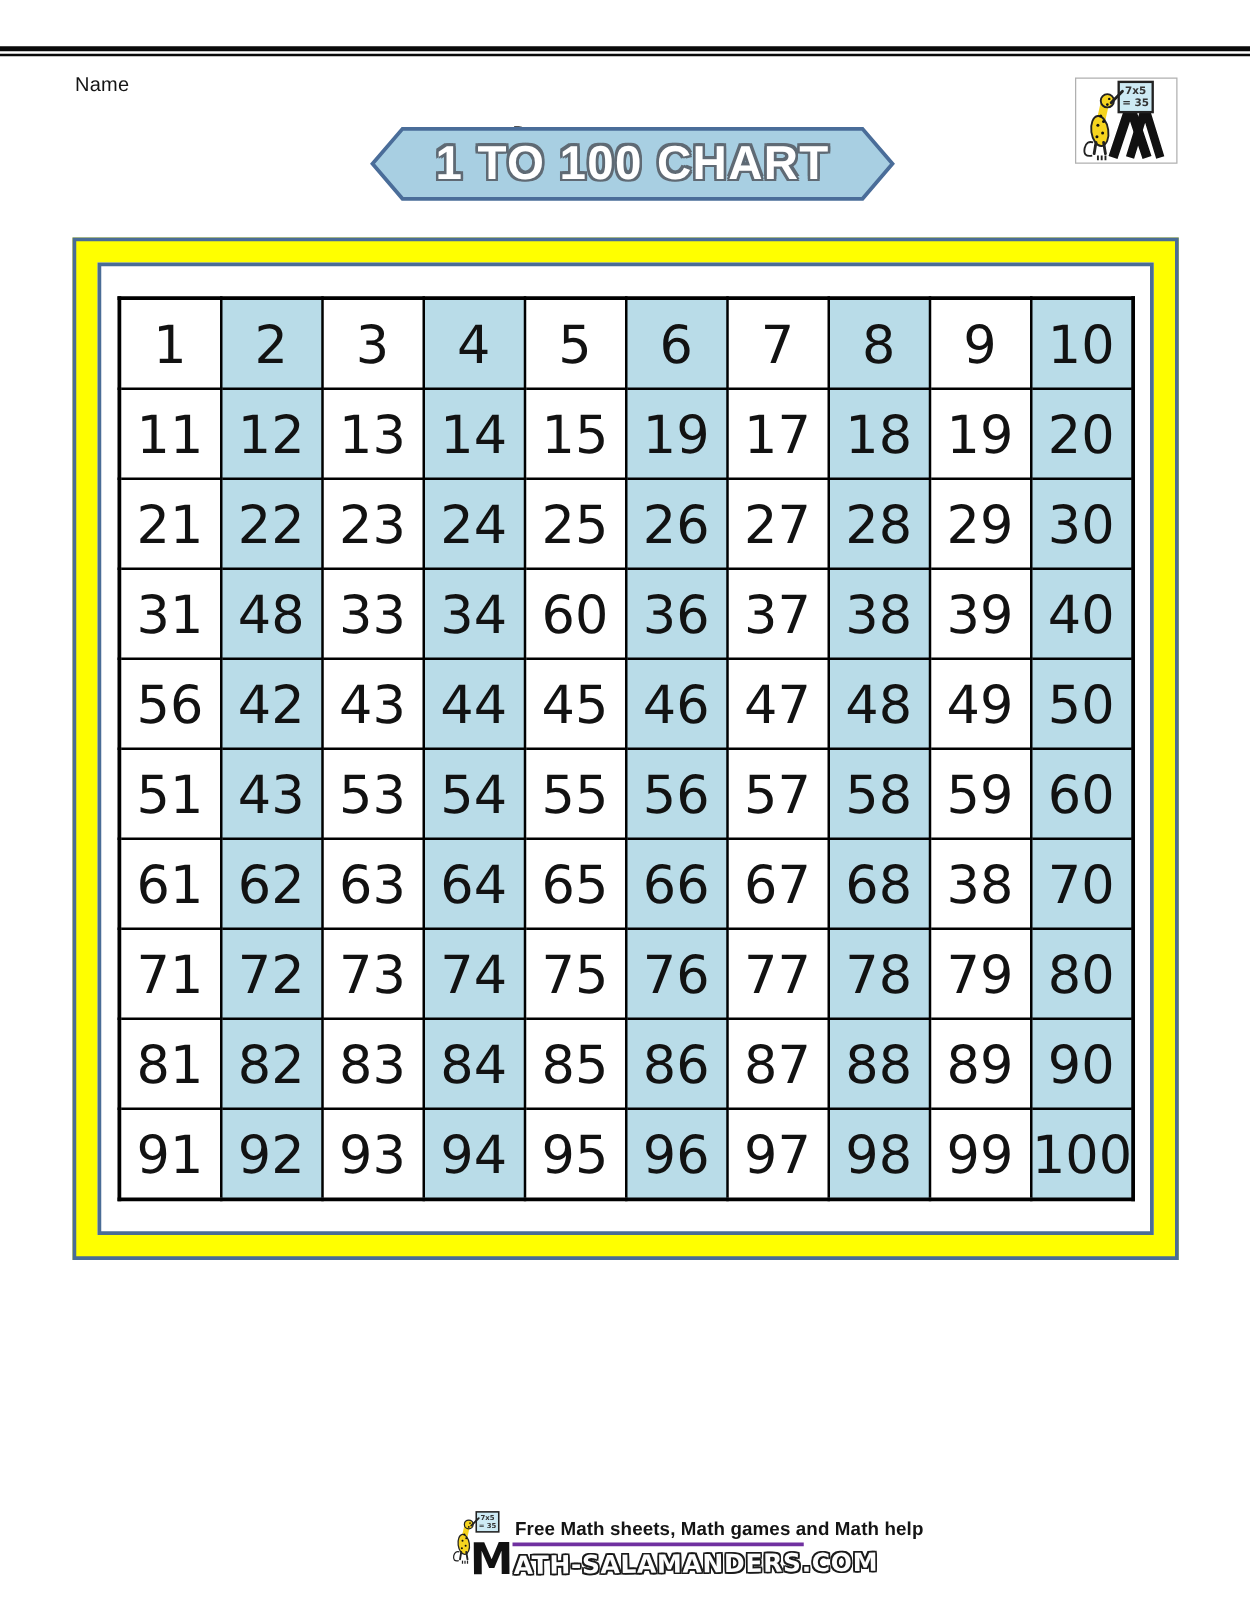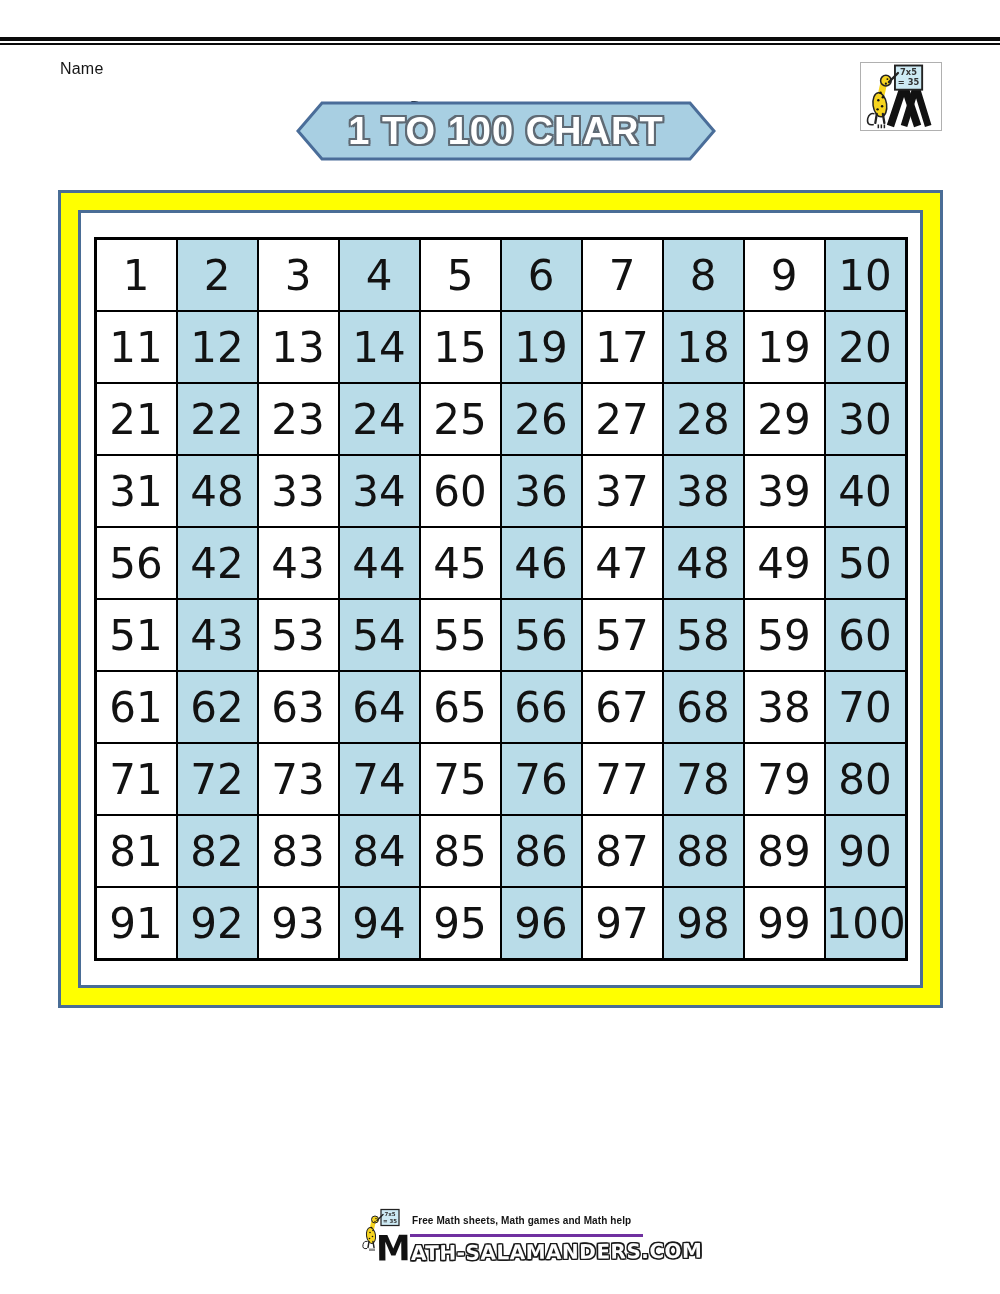--- a/index.html
+++ b/index.html
@@ -63,21 +63,21 @@
     font-family:"DejaVu Sans", sans-serif; font-size:42px; color:#121212;
     background:#ffffff;
   }
   table.number-grid td.alt { background:var(--cell-blue,#b9dce8); }
 
   
   .footer { position:absolute; left:360px; top:1206px; width:320px; height:80px; }
   .footer-logo { position:absolute; left:0; top:2px; }
   .footer-tagline {
     position:absolute; left:52px; top:9px; white-space:nowrap;
-    font-size:10px; font-weight:bold; color:#141414; letter-spacing:0.1px;
+    font-size:15px; font-weight:bold; color:#141414; letter-spacing:0.1px;
   }
   .tagline-rule {
     position:absolute; left:50px; top:28px; width:233px; height:3px;
     background:var(--tagline-underline,#7030a0);
   }
   .wordmark {
     position:absolute; left:16px; top:24px; white-space:nowrap;
     font-weight:bold; line-height:1; transform:rotate(-0.5deg);
     font-family:"DejaVu Sans", sans-serif;
   }

